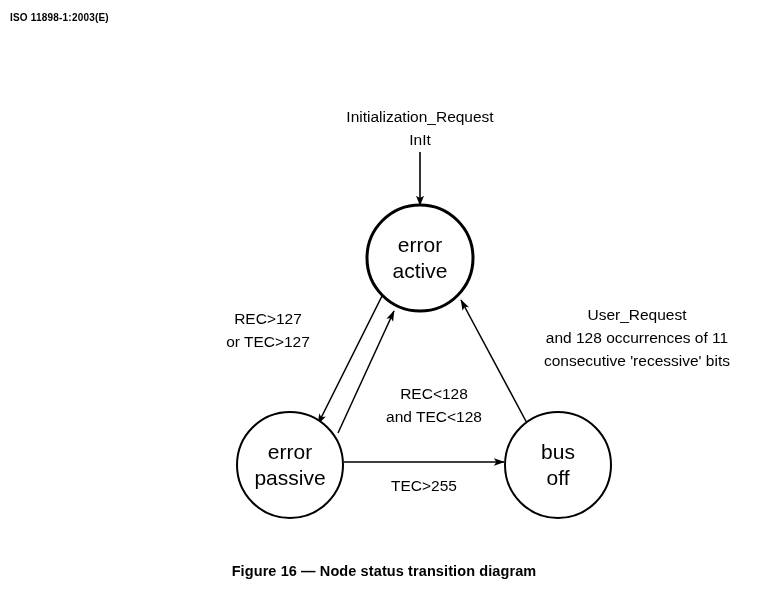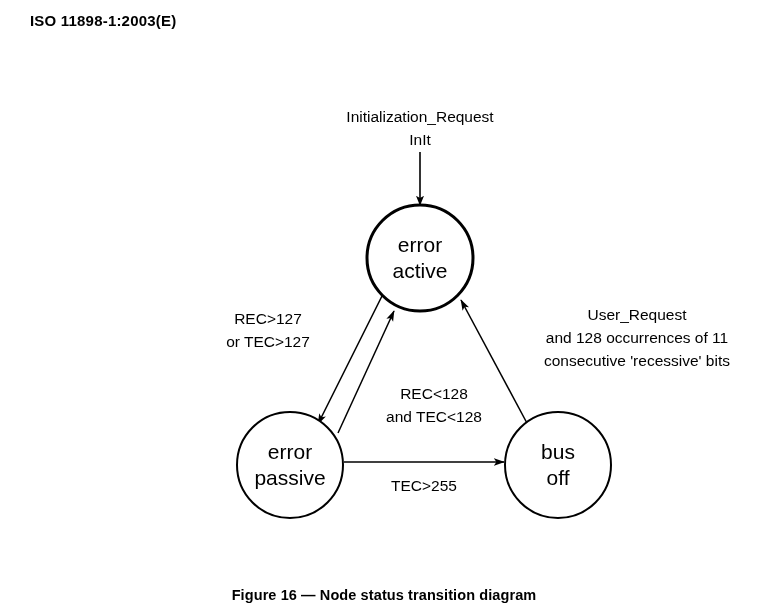--- a/index.html
+++ b/index.html
@@ -16,25 +16,24 @@
     overflow: hidden;
   }
   .page {
     position: absolute;
     inset: 0;
   }
   .doc-header {
     position: absolute;
     left: 10px;
     top: 12px;
-    font-size: 15px;
+    font-size: 10px;
     font-weight: bold;
     letter-spacing: 0.2px;
     white-space: nowrap;
-    margin-left: 20px;
   }
   .figure-area {
     position: absolute;
     left: 0;
     top: 0;
     width: 768px;
     height: 435px;
   }
   svg.diagram {
     position: absolute;
@@ -56,21 +55,20 @@
   }
   .caption {
     position: absolute;
     left: 0;
     top: 563px;
     width: 768px;
     text-align: center;
     font-size: 14.5px;
     font-weight: bold;
     letter-spacing: 0.1px;
-    margin-top: 24px;
   }
 </style>
 </head>
 <body>
 
 <div class="page">
 
   <div class="doc-header">ISO 11898-1:2003(E)</div>
 
   <div class="figure-area">

